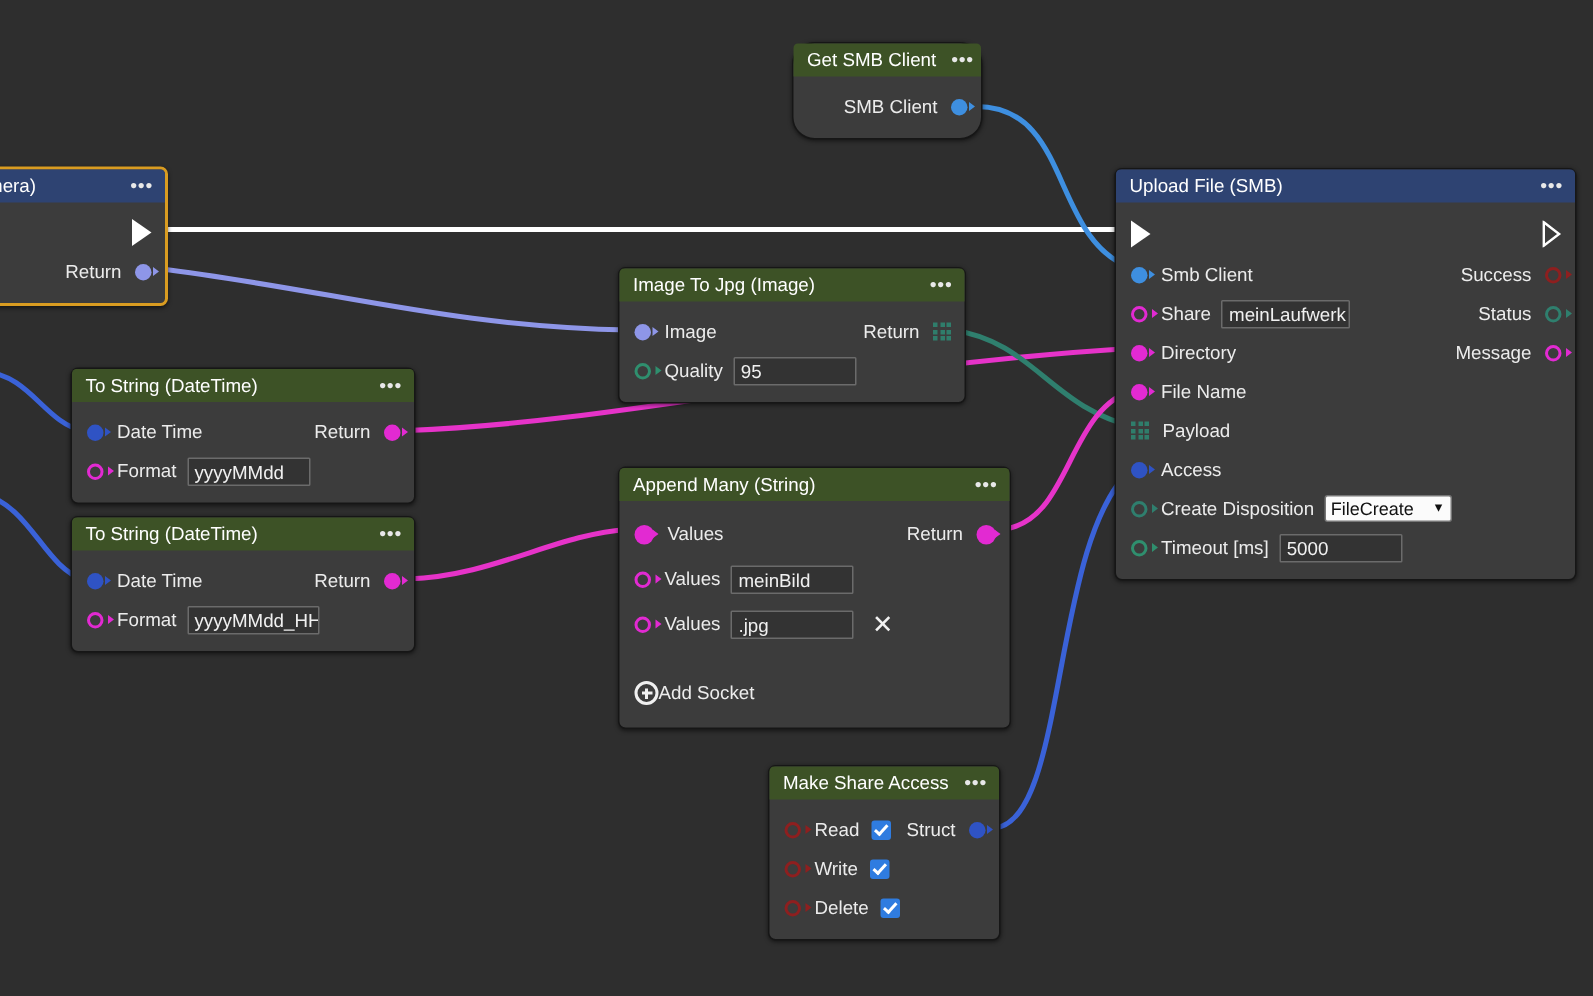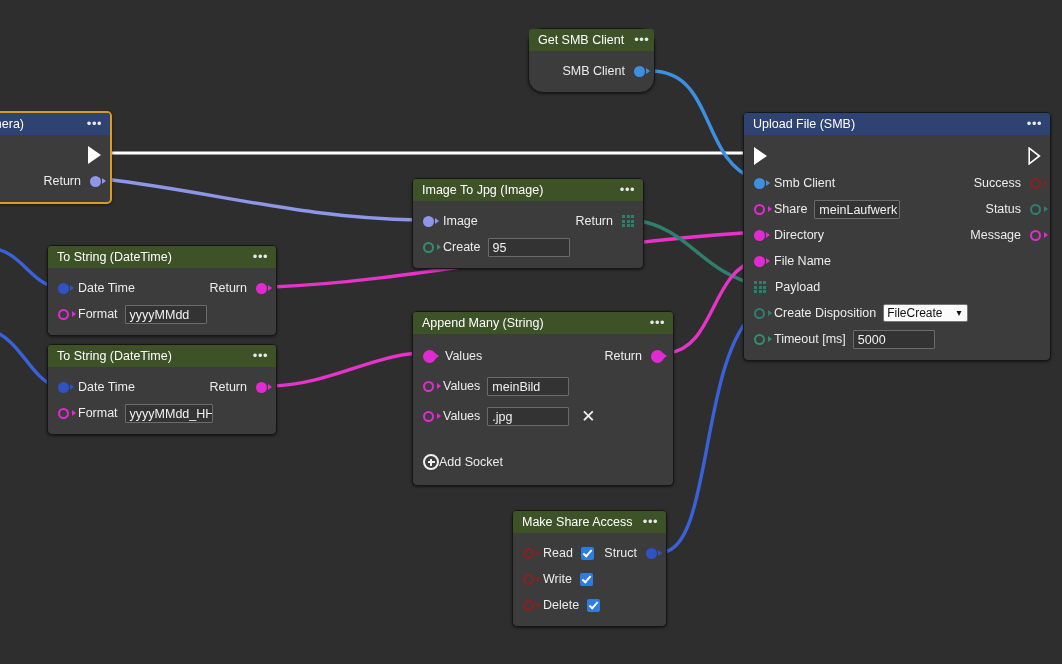--- a/index.html
+++ b/index.html
@@ -302,20 +302,24 @@
             <i></i>
             <i></i>
             <i></i>
             <i></i>
             <i></i>
             <i></i>
         </span>
         <span class="lbl">Payload</span>
       </div>
 
+      <div class="row">
+        <span class="pin arr-r" style="background:#2f53c4;color:#2f53c4;"></span>
+        <span class="lbl">Access</span>
+      </div>
 
       <div class="row">
         <span class="pin hollow arr-r" style="border-color:#2f7f6e;color:#2f7f6e;"></span>
         <span class="lbl">Create Disposition</span>
         <span class="sel">
           <span>FileCreate</span>
           <span class="caret">▾</span>
         </span>
       </div>
 
@@ -345,21 +349,21 @@
             <i></i>
             <i></i>
             <i></i>
             <i></i>
             <i></i>
             <i></i>
         </span>
       </div>
       <div class="row">
         <span class="pin hollow arr-r" style="border-color:#2f8f6e;color:#2f8f6e;"></span>
-        <span class="lbl">Create</span>
+        <span class="lbl">Quality</span>
         <span class="field" style="width:82px;">95</span>
       </div>
     </div>
   </div>
 
   <div class="node" style="left:47px; top:245px; width:230px;">
     <div class="node-header hdr-green">
       <span>To String (DateTime)</span>
       <span class="dots">•••</span>
     </div>

